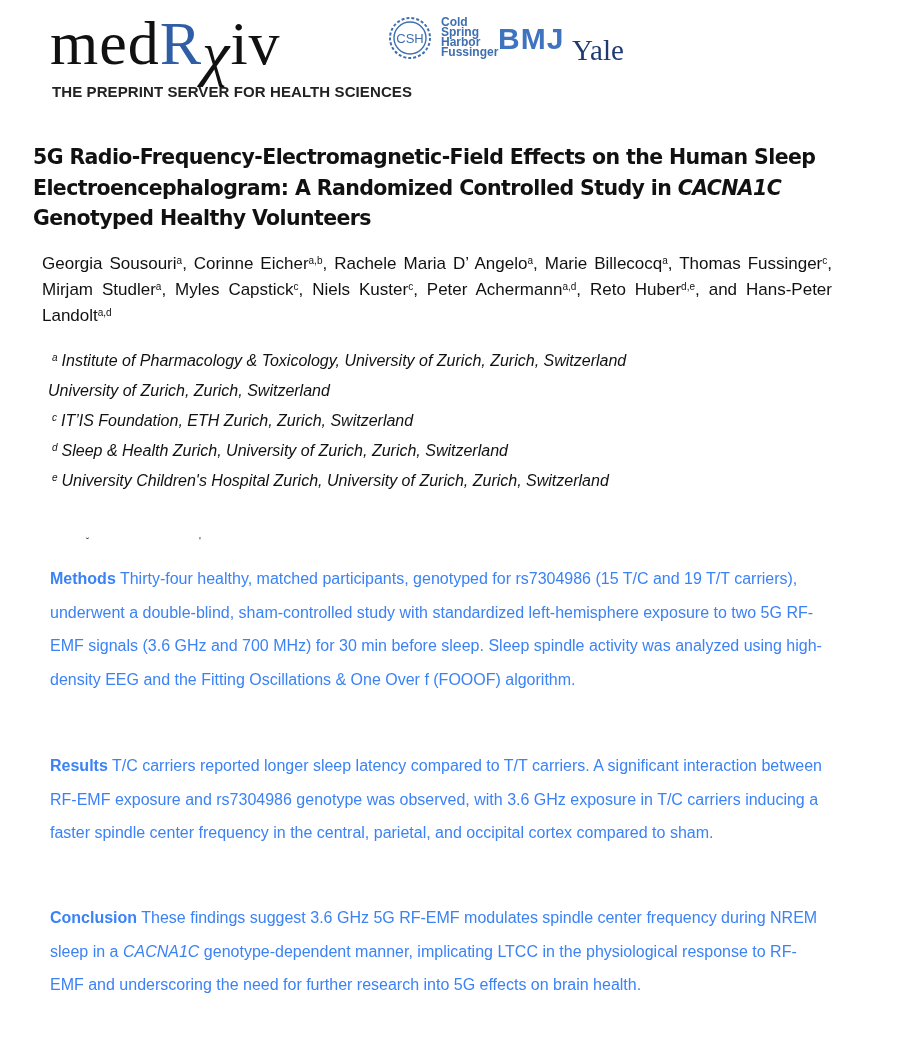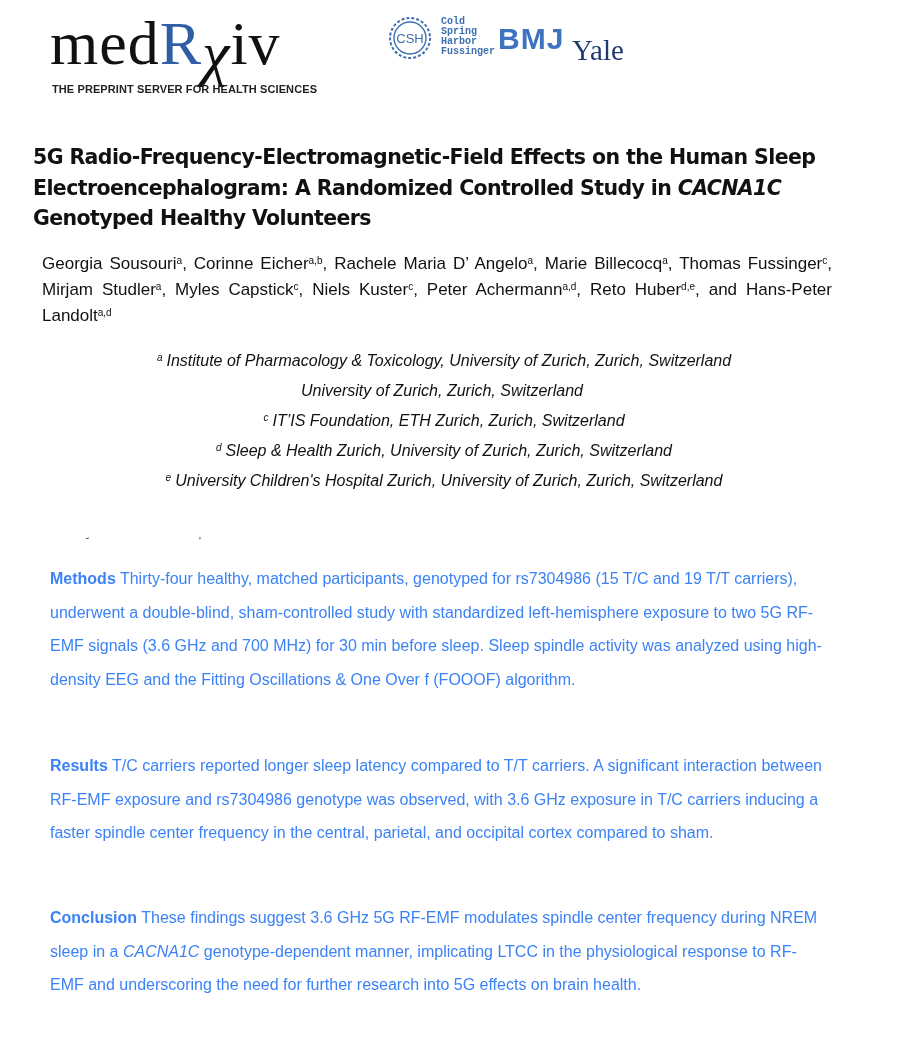--- a/index.html
+++ b/index.html
@@ -1,30 +1,30 @@
 <!DOCTYPE html>
 <html><head>
   <meta charset="utf-8">
   <style>
     html, body { margin: 0; padding: 0; background: #ffffff; }
     body { width: 898px; height: 1054px; position: relative; overflow: hidden; color: #111; }
     .header { position: absolute; left: 0; top: 0; width: 898px; height: 110px; }
     .medrxiv-logo { position: absolute; left: 50px; top: 8px; font-family: "Liberation Serif", serif; font-size: 62px; line-height: 70px; color: #111; letter-spacing: 1px; }
     .medrxiv-logo .r { color: #2f5ea6; }
     .medrxiv-logo .chi { font-style: italic; position: relative; top: 10px; }
-    .tagline { position: absolute; left: 52px; top: 83px; font-family: "Liberation Sans", sans-serif; font-weight: bold; font-size: 11px; color: #222; letter-spacing: 0.1px; }
+    .tagline { position: absolute; left: 52px; top: 83px; font-family: "Liberation Sans", sans-serif; font-weight: bold; font-size: 15px; color: #222; letter-spacing: 0.1px; }
     .csh { position: absolute; left: 384px; top: 13px; width: 52px; height: 50px; text-align: right; }
-    .csh-text { position: absolute; left: 441px; top: 17px; font-family: Liberation Mono, monospace; font-size: 10px; line-height: 10px; color: #3e6fb0; font-weight: bold; }
+    .csh-text { position: absolute; left: 441px; top: 17px; font-family: Liberation Sans, sans-serif; font-size: 12px; line-height: 10px; color: #3e6fb0; font-weight: bold; }
     .bmj { position: absolute; left: 498px; top: 22px; font-family: "Liberation Sans", sans-serif; font-weight: bold; font-size: 30px; color: #3e73c0; letter-spacing: 1px; }
     .yale { position: absolute; left: 572px; top: 34px; font-family: "Liberation Serif", serif; font-size: 29px; color: #1f3a6e; }
     .title { position: absolute; left: 33px; top: 142px; width: 840px; font-family: "DejaVu Sans", sans-serif; font-weight: bold; font-size: 20.5px; line-height: 30.5px; color: #111; letter-spacing: -0.6px; }
     .title i { font-style: italic; }
     .authors { position: absolute; left: 42px; top: 251px; width: 790px; font-family: "Liberation Sans", sans-serif; font-size: 17px; line-height: 26px; color: #111; text-align: justify; }
     .authors sup { font-size: 10px; vertical-align: top; position: relative; top: -3px; }
-    .affil { position: absolute; left: 42px; top: 346px; width: 800px; font-family: "Liberation Sans", sans-serif; font-style: italic; font-size: 16px; line-height: 30px; color: #111; text-align: center; }
+    .affil { position: absolute; left: 48px; top: 346px; width: 800px; font-family: "Liberation Sans", sans-serif; font-style: italic; font-size: 16px; line-height: 30px; color: #111; }
     .affil .row { display: block; }
     .affil sup { font-size: 10px; vertical-align: top; position: relative; top: -3px; margin-right: 4px; margin-left: 4px; }
     .artifact { position: absolute; top: 536px; font-family: "Liberation Sans", sans-serif; font-size: 10px; color: #333; }
     .section { position: absolute; left: 50px; width: 780px; font-family: "Liberation Sans", sans-serif; font-size: 16px; line-height: 33.5px; color: #3b82f6; }
     .section b { font-weight: bold; }
     .methods { top: 562px; }
     .results { top: 749px; }
     .conclusion { top: 901px; }
   </style>
 </head>

